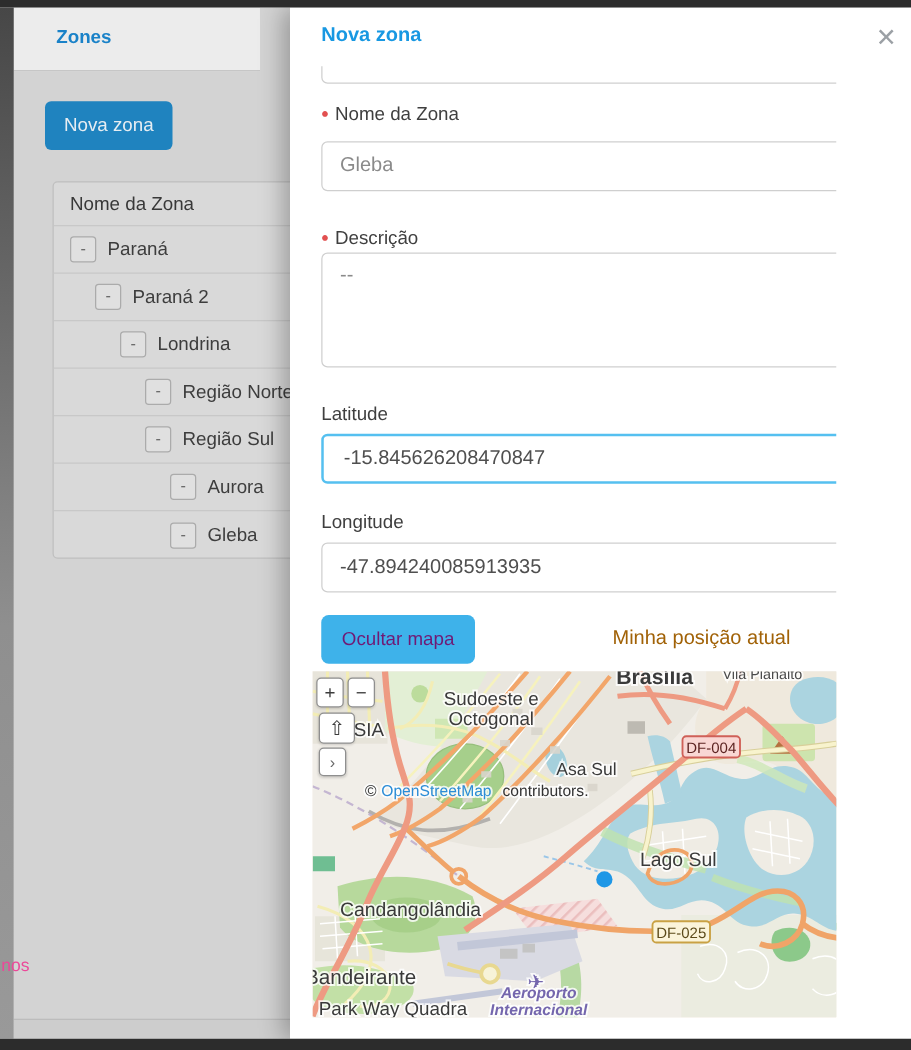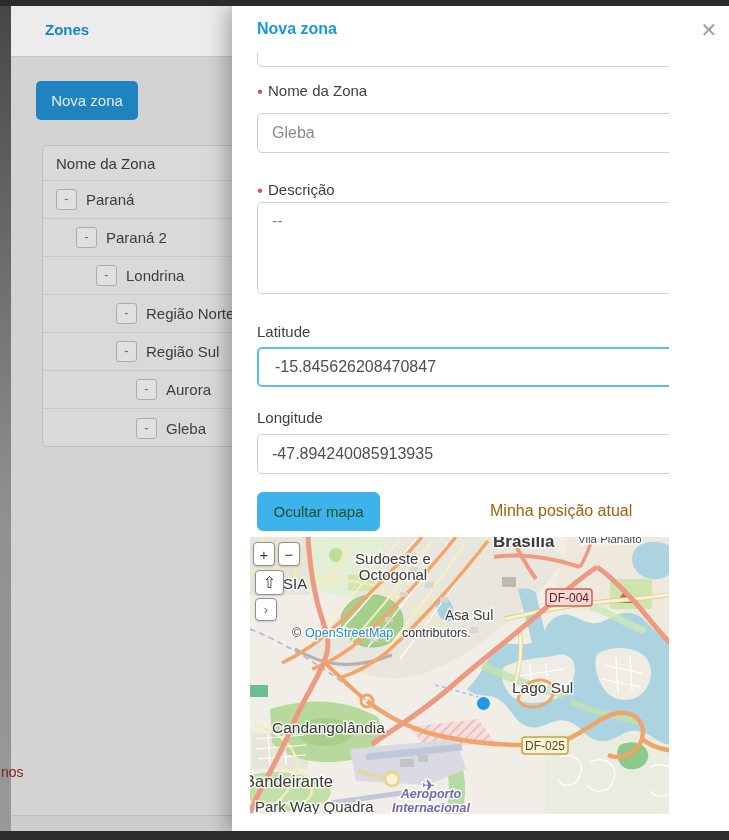--- a/index.html
+++ b/index.html
@@ -10,59 +10,59 @@
   }
   .abs { position:absolute; }
 
   
   .chrome-top { left:0; top:0; width:729px; height:6px; background:#2c2c2c; z-index:60; }
   .chrome-bottom { left:0; top:831px; width:729px; height:9px; background:#2c2c2c; z-index:60; }
   .chrome-left { left:0; top:6px; width:11px; height:825px; background:linear-gradient(#474747,#8f8f8f 60%,#999); z-index:55; }
 
   
   .left-panel { left:11px; top:6px; width:221px; height:825px; background:#d3d3d3; overflow:hidden; z-index:1; }
-  .left-header { left:0; top:0; width:221px; height:51px; background:#ececec; border-bottom:1px solid #c6c6c6; }
+  .left-header { left:0; top:0; width:197px; height:51px; background:#ececec; border-bottom:1px solid #c6c6c6; }
   .left-title { left:34px; top:15px; font-size:15px; font-weight:bold; color:#1a82c8; }
   .btn-new-zone {
     left:25px; top:75px; width:102px; height:39px; background:#1f83bf; border-radius:5px;
     color:#e6edf2; font-size:15px; display:flex; align-items:center; justify-content:center;
   }
   .ztable { left:31px; top:139px; width:250px; height:302px; background:#d9d9d9;
     border:1px solid #bfbfbf; border-radius:4px; }
   .ztable-header { height:35px; border-bottom:1px solid #c8c8c8; display:flex; align-items:center;
     padding-left:13px; font-size:15px; color:#383838; }
   .zrow { height:38px; border-bottom:1px solid #c8c8c8; display:flex; align-items:center; font-size:15px; color:#3d3d3d; }
   .zrow:last-child { border-bottom:none; }
   .minus-btn { width:21px; height:21px; background:#e0e0e0; border:1px solid #ababab; border-radius:3px;
     color:#666; font-size:13px; line-height:18px; text-align:center; margin-right:9px; flex:none; }
   .ind-1 { padding-left:13px; } .ind-2 { padding-left:33px; } .ind-3 { padding-left:53px; }
   .ind-4 { padding-left:73px; } .ind-5 { padding-left:93px; }
   .left-footer { left:0; top:809px; width:221px; height:16px; background:#cdcdcd; border-top:1px solid #bcbcbc; }
-  .footer-frag { left:1px; top:764px; font-size:14px; color:#7f1d1d; z-index:57; }
+  .footer-frag { left:1px; top:764px; font-size:14px; color:#ec4899; z-index:57; }
 
   
   .modal { left:232px; top:6px; width:497px; height:825px; background:#fff; z-index:10;
     box-shadow:-6px 0 18px rgba(0,0,0,0.28); }
   .modal-title { left:25px; top:14px; font-size:16px; font-weight:bold; color:#1898e2; }
   .modal-close { left:464px; top:11px; width:26px; height:26px; font-size:20px; color:#9ba0a5;
     display:flex; align-items:center; justify-content:center; cursor:default; }
   .modal-clip { left:0; top:47px; width:437px; height:778px; overflow:hidden; }
 
   .field-label { left:25px; font-size:15px; color:#3f3f3f; }
   .req-dot { color:#e25050; font-size:17px; margin-right:5px; vertical-align:-1px; }
   .tinput { left:25px; width:450px; height:40px; border:1px solid #cfcfcf; border-radius:5px;
     font-family:"Liberation Sans",sans-serif; font-size:16px; color:#8a8a8a; padding:0 14px; background:#fff; outline:none; }
   .tinput.dark { color:#4f4f4f; }
   .tinput.focused { border:2px solid #55c0f0; }
   .tarea { left:25px; width:450px; height:92px; border:1px solid #cfcfcf; border-radius:5px;
     font-size:16px; color:#8a8a8a; padding:9px 14px; }
   .resize-grip { right:3px; bottom:3px; width:10px; height:10px;
     background:repeating-linear-gradient(135deg, transparent 0 2px, #9a9a9a 2px 3px, transparent 3px 5px); }
   .btn-hide-map { left:25px; top:439px; width:123px; height:39px; background:#3eb2ea; border-radius:6px;
-    color:#14532d; font-size:15px; display:flex; align-items:center; justify-content:center; }
+    color:#701a75; font-size:15px; display:flex; align-items:center; justify-content:center; }
   .link-position { left:258px; top:449px; font-size:16px; color:#a16207; }
 
   
   .map { left:18px; top:484px; width:457px; height:277px; overflow:hidden; background:#f1eee8; }
   .map svg { display:block; }
   .map-ctl { position:absolute; background:#fff; border:1px solid #8f8f8f; border-radius:4px;
     color:#3c3c3c; display:flex; align-items:center; justify-content:center; z-index:5;
     box-shadow:0 1px 2px rgba(0,0,0,0.15); }
   .ctl-zin  { left:3px;  top:5px;  width:22px; height:24px; font-size:15px; }
   .ctl-zout { left:28px; top:5px;  width:22px; height:24px; font-size:15px; }

